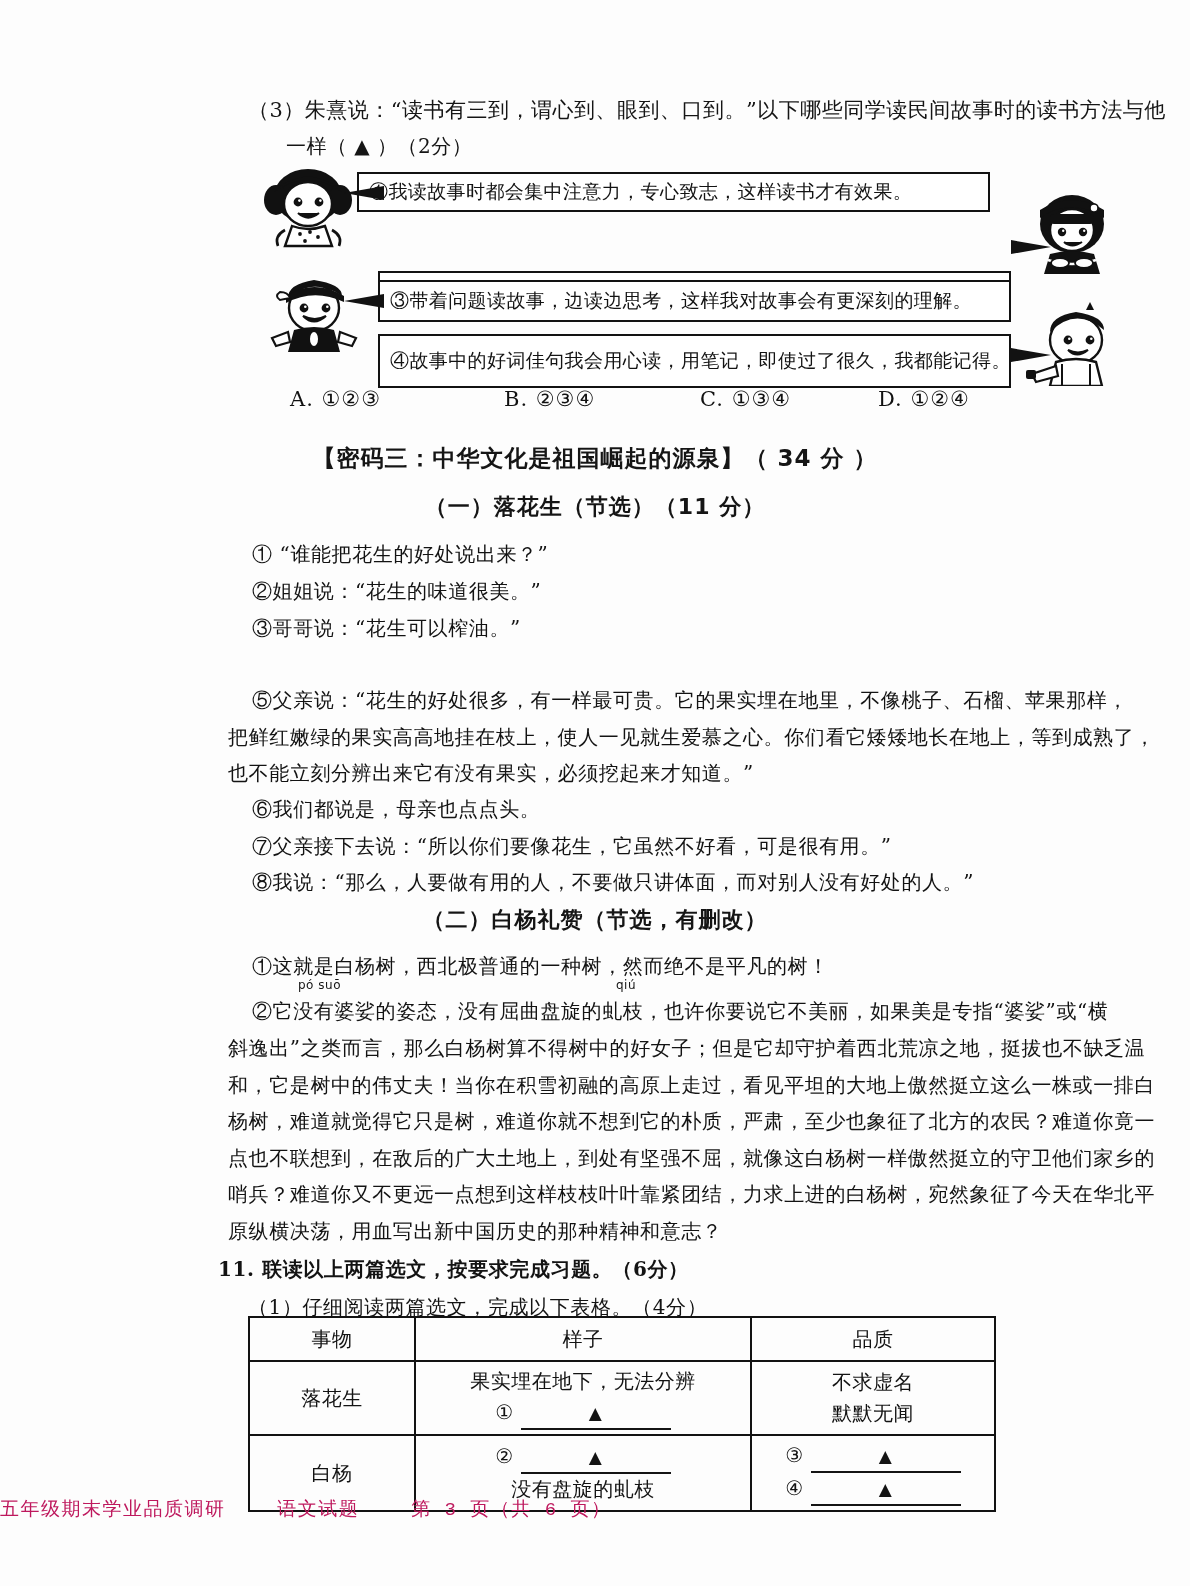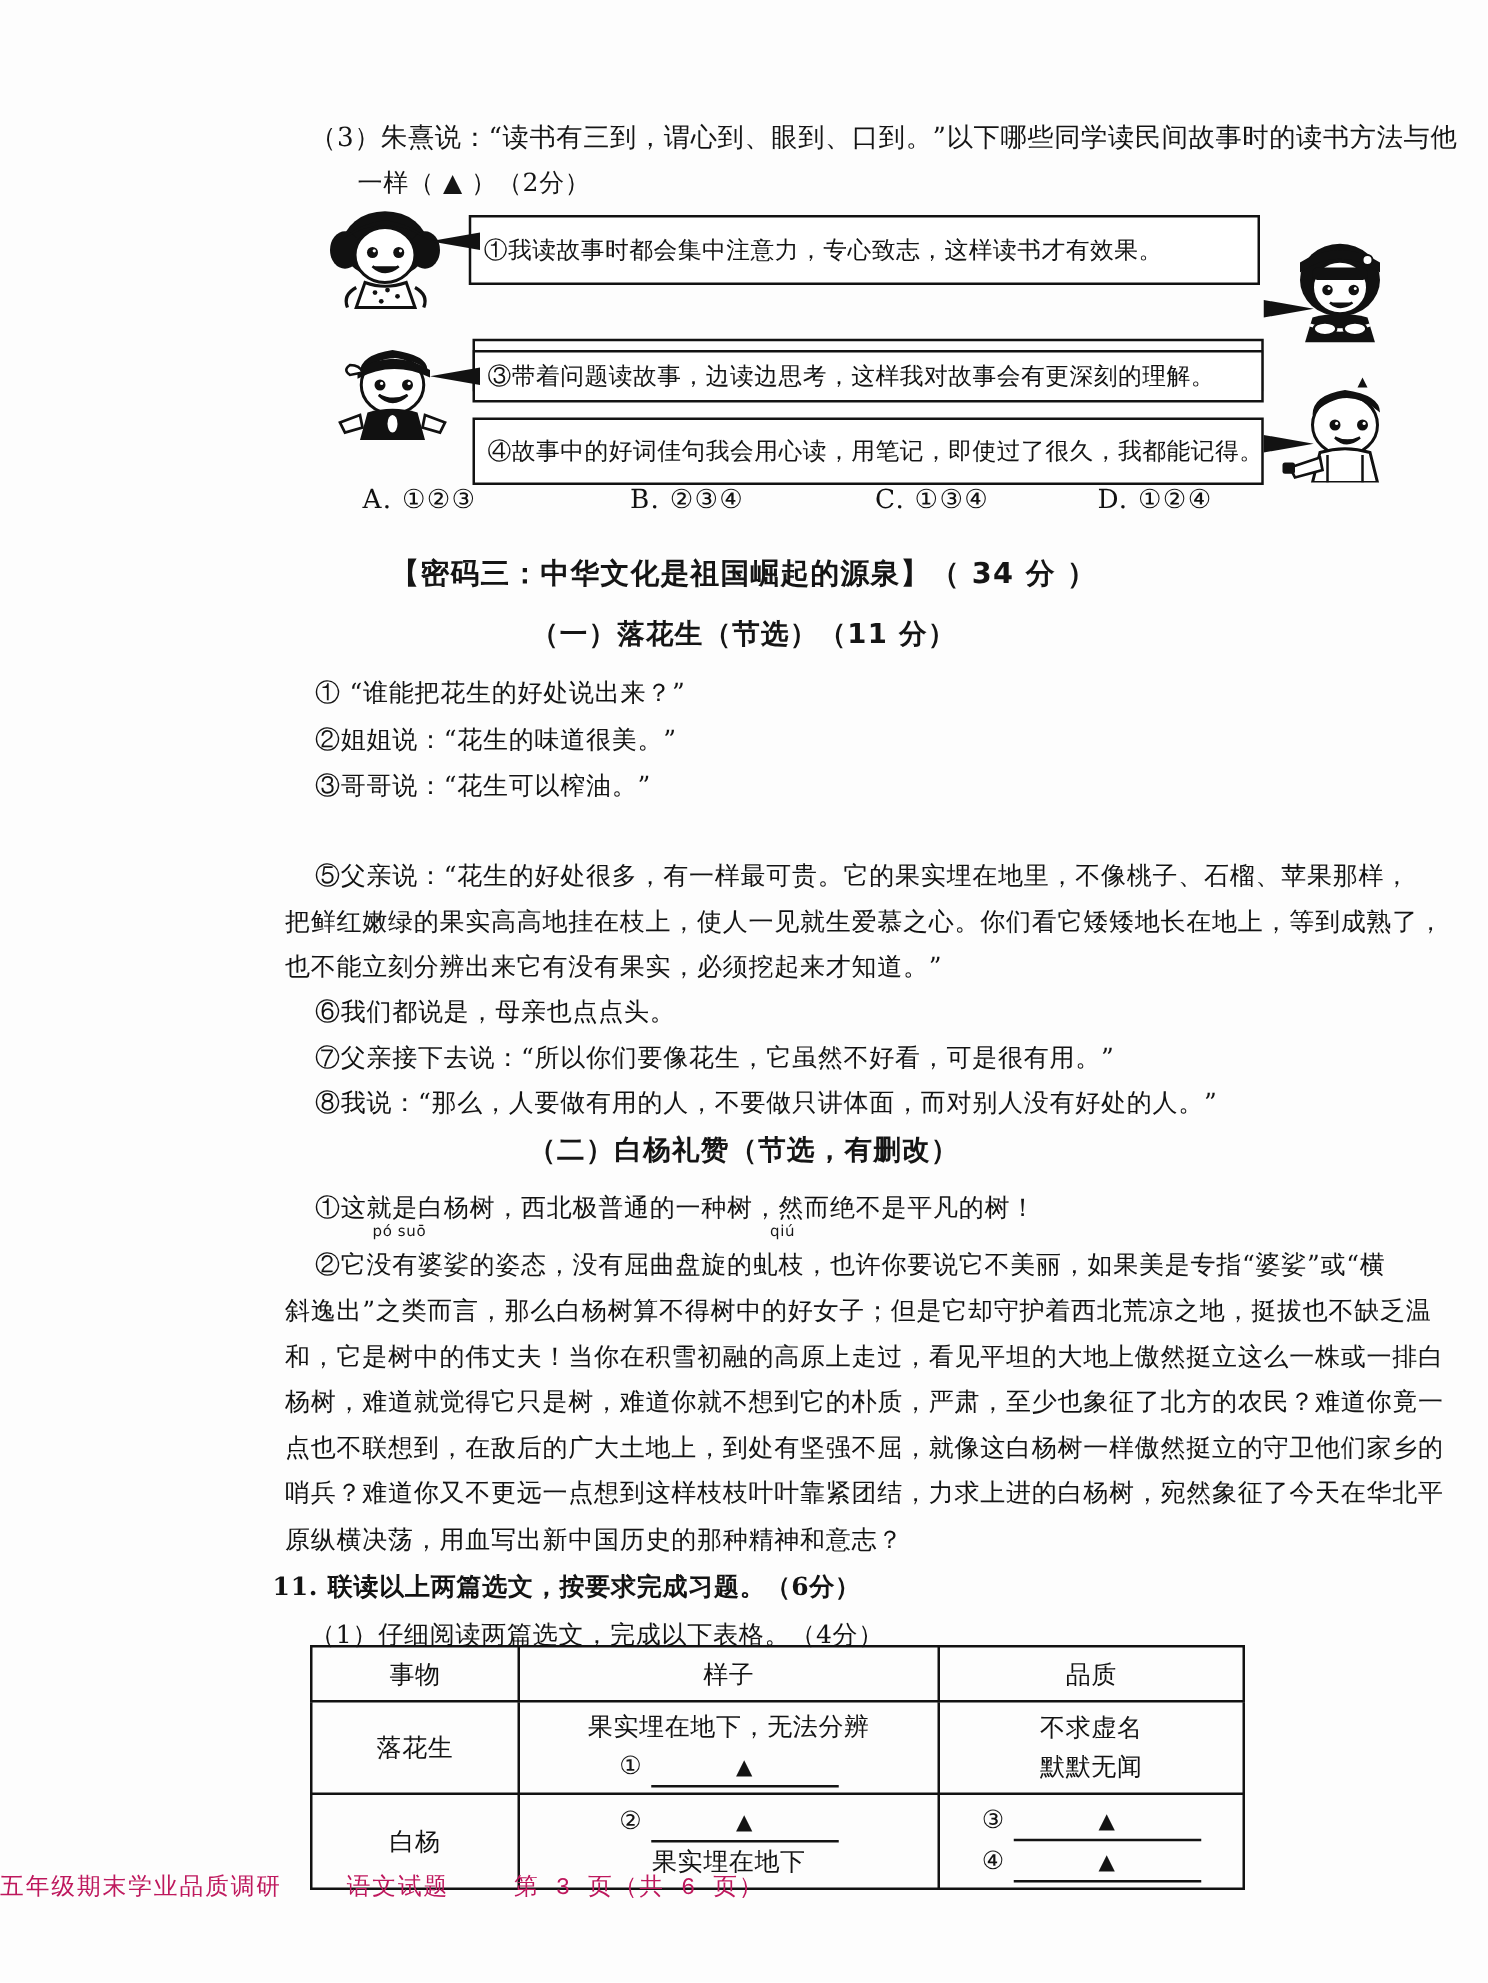--- a/index.html
+++ b/index.html
@@ -261,21 +261,21 @@
       <circle cx="53.3" cy="38.7" r="1.3" fill="#fff"></circle>
       <circle cx="75.3" cy="38.7" r="1.3" fill="#fff"></circle>
       <path d="M52 50 Q61 59 72 50 Q62 55 52 50 Z" fill="#111" stroke="#111" stroke-width="2"></path>
       <path d="M40 62 Q60 56 80 62 L86 86 L34 86 Z" fill="#fff" stroke="#111" stroke-width="2.4"></path>
       <path d="M46 64 L46 86 M74 64 L74 86" stroke="#111" stroke-width="2"></path>
       <path d="M40 66 L16 74 L20 82 L42 76 Z" fill="#fff" stroke="#111" stroke-width="2.2"></path>
       <rect x="10" y="70" width="10" height="9" rx="2" fill="#111"></rect>
     </svg>
   </div>
 
-  <div class="bubble" style="left:375px; top:172px; width:633px; height:56px;">
+  <div class="bubble" style="left:357px; top:172px; width:633px; height:40px;">
     <span>①我读故事时都会集中注意力，专心致志，这样读书才有效果。</span>
   </div>
   <div class="tail tail-left" style="left:344px; top:186px;"></div>
 
   <div class="bubble" style="left:378px; top:226px; width:633px; height:42px;margin-top:45px;">
     <span>②遇到难懂的故事，我只管一知半解地读起来，不用思考。</span>
   </div>
   <div class="tail tail-right" style="left:1011px; top:240px;"></div>
 
   <div class="bubble" style="left:378px; top:280px; width:633px; height:42px;">
@@ -362,21 +362,21 @@
       </tr>
       <tr>
         <td>白杨</td>
         <td class="cell-lines">
           <div>
             <span>②</span>
             <span class="blank-line">
               <span class="tri">▲</span>
             </span>
           </div>
-          <div>果实埋在地下</div>
+          <div>没有盘旋的虬枝</div>
         </td>
         <td class="cell-lines">
           <div>
             <span>③</span>
             <span class="blank-line">
               <span class="tri">▲</span>
             </span>
           </div>
           <div>
             <span>④</span>

